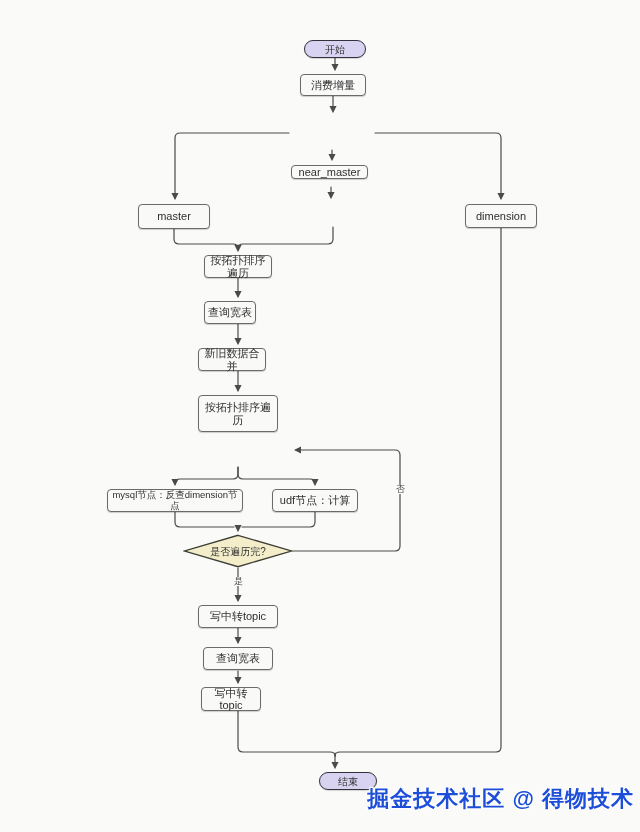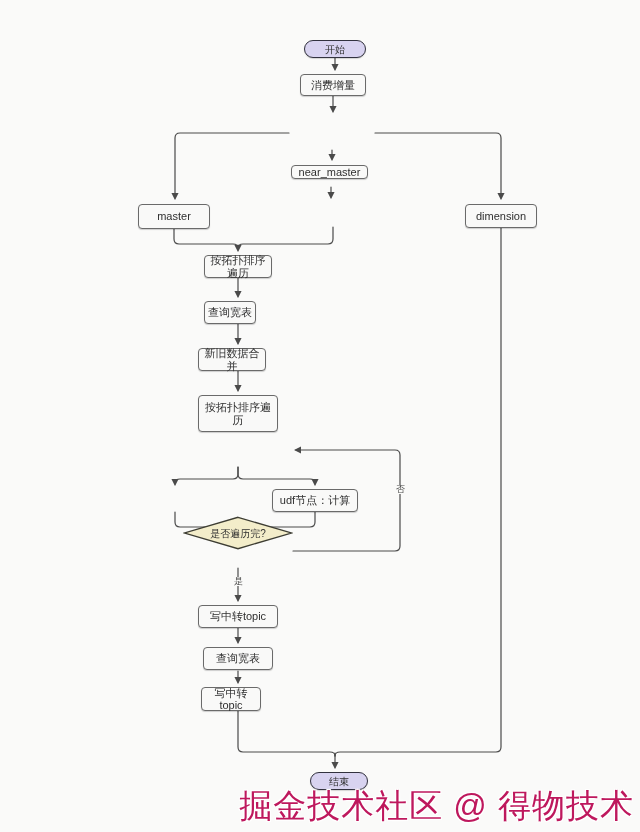--- a/index.html
+++ b/index.html
@@ -24,22 +24,22 @@
   .diamond svg{position:absolute;left:0;top:0;width:100%;height:100%;}
   .diamond polygon{fill:#f3edca;stroke:#3d3d33;stroke-width:1.3;vector-effect:non-scaling-stroke;}
   .diamond .lbl{position:relative;}
   .small{font-size:9.5px;}
   .lbl{padding:0 2px;}
   .edge-label{
     position:absolute;font-size:9px;color:#4a4a4a;background:#fafaf9;
     padding:0 1px;line-height:1;
   }
   .watermark{
-    position:absolute;top:784px;right:6px;font-size:33px;font-weight:400;
-    color:#be185d;letter-spacing:1px;white-space:nowrap;
+    position:absolute;top:784px;right:6px;font-size:22px;font-weight:700;
+    color:#1d4ed8;letter-spacing:1px;white-space:nowrap;
     text-shadow:-1px -1px 0 #fff,1px -1px 0 #fff,-1px 1px 0 #fff,1px 1px 0 #fff,0 0 4px #fff;
   }
 </style>
 </head>
 <body>
 
 <div class="canvas">
 
   <svg class="edges" xmlns="http://www.w3.org/2000/svg">
     <defs>
@@ -108,45 +108,48 @@
 
   <div class="node box" style="left:198px;top:348px;width:68px;height:23px">
     <span class="lbl">新旧数据合并</span>
   </div>
 
   <div class="node box" style="left:198px;top:395px;width:80px;height:37px">
     <span class="lbl">按拓扑排序遍历</span>
   </div>
 
 
+  <div class="node box small" style="left:107px;top:489px;width:136px;height:23px">
+    <span class="lbl">mysql节点：反查dimension节点</span>
+  </div>
 
   <div class="node box" style="left:272px;top:489px;width:86px;height:23px">
     <span class="lbl">udf节点：计算</span>
   </div>
 
-  <div class="node diamond" style="left:183px;top:516px;width:110px;height:34px">
+  <div class="node diamond" style="left:183px;top:534px;width:110px;height:34px">
     <svg viewBox="0 0 100 40" preserveAspectRatio="none">
         <polygon points="50,1.5 98.5,20 50,38.5 1.5,20"></polygon>
       </svg>
     <span class="lbl">是否遍历完?</span>
   </div>
 
   <div class="node box" style="left:198px;top:605px;width:80px;height:23px">
     <span class="lbl">写中转topic</span>
   </div>
 
   <div class="node box" style="left:203px;top:647px;width:70px;height:23px">
     <span class="lbl">查询宽表</span>
   </div>
 
   <div class="node box" style="left:201px;top:687px;width:60px;height:24px">
     <span class="lbl">写中转topic</span>
   </div>
 
-  <div class="node pill" style="left:310px;top:772px;width:58px;height:18px">
+  <div class="node pill" style="left:319px;top:772px;width:58px;height:18px">
     <span class="lbl">结束</span>
   </div>
 
   <span class="edge-label" style="left:395px;top:485px">否</span>
   <span class="edge-label" style="left:233px;top:577px">是</span>
 
   <div class="watermark">掘金技术社区 @ 得物技术</div>
 </div>
 
 </body></html>

